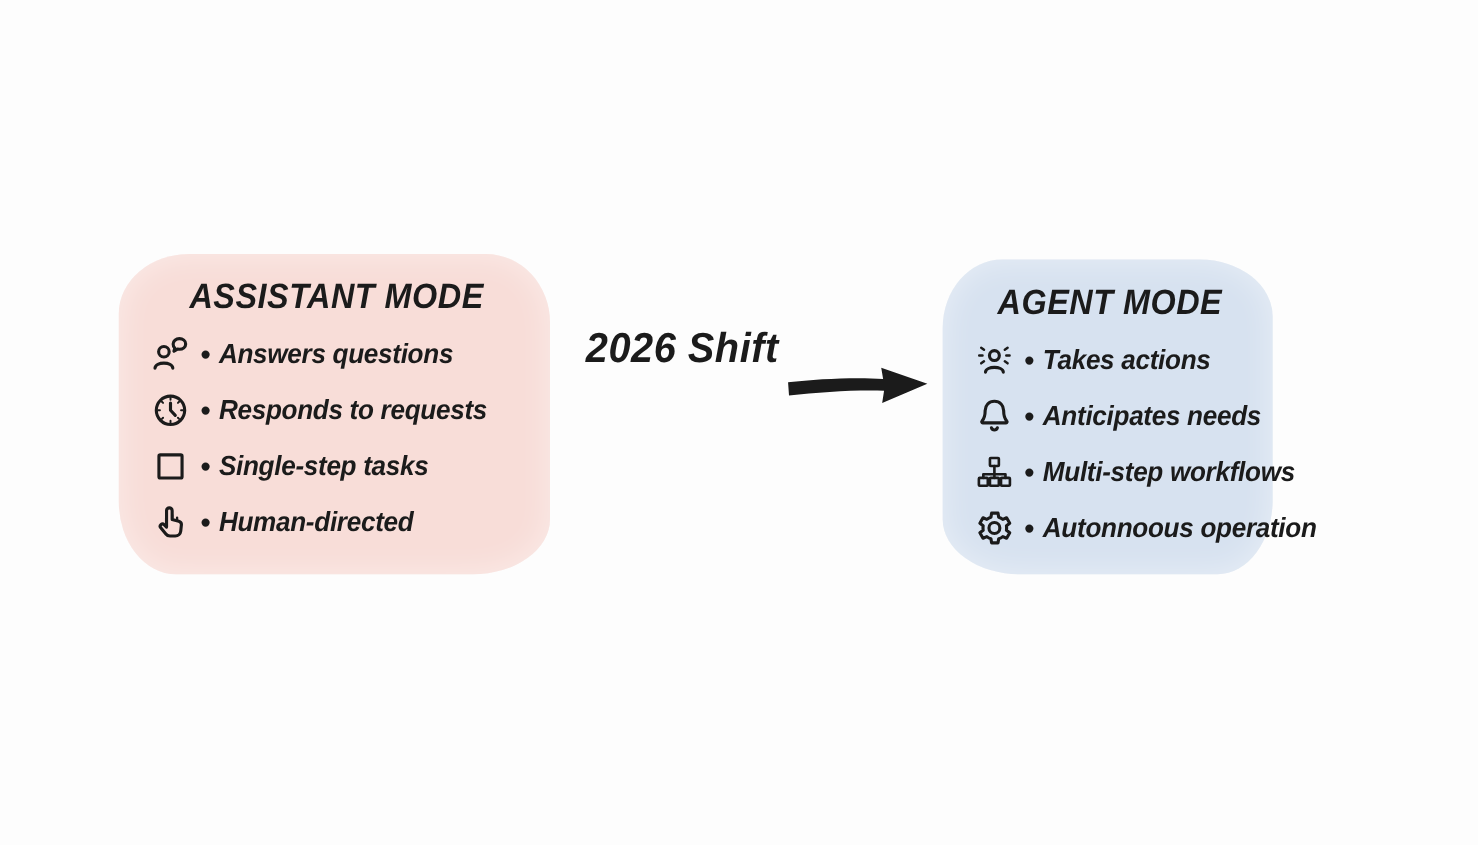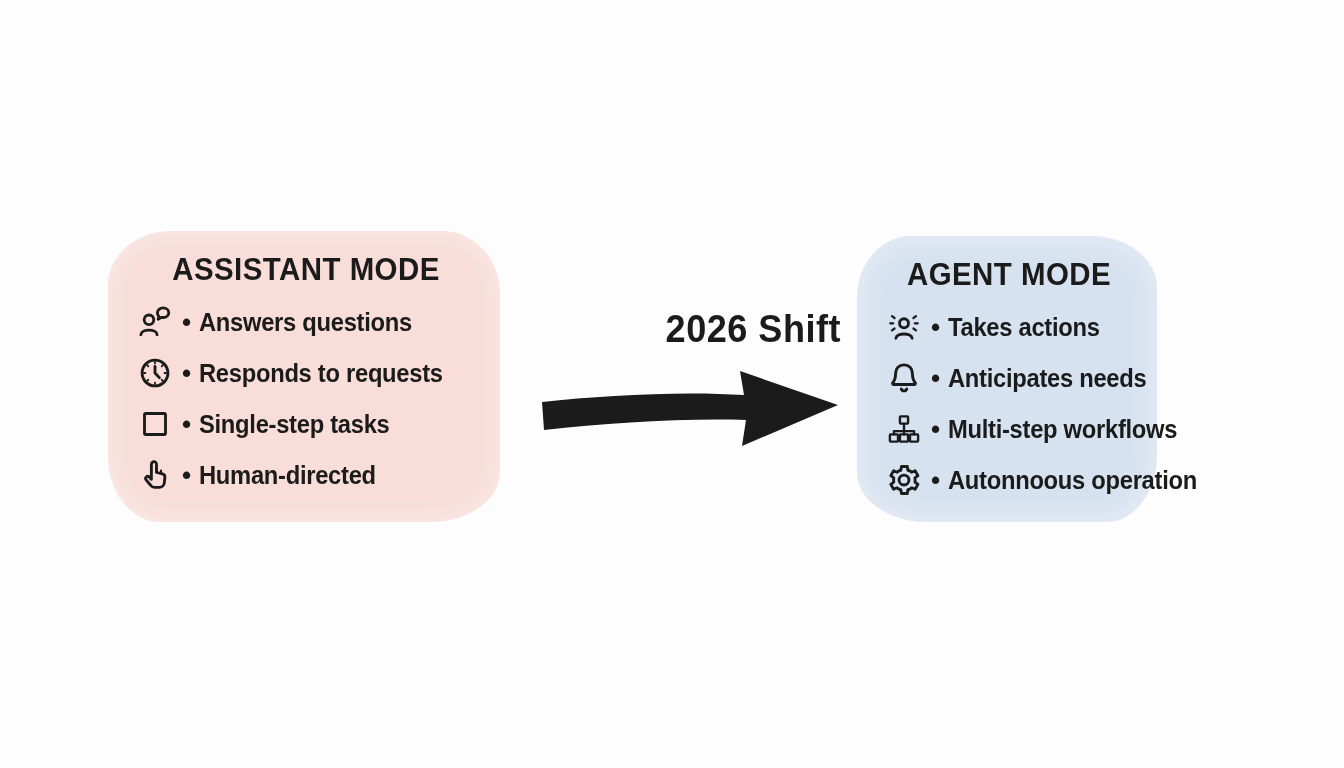--- a/index.html
+++ b/index.html
@@ -9,21 +9,21 @@
     --page_bg: #fdfdfd;
   }
   * { margin: 0; padding: 0; box-sizing: border-box; }
   html, body { width: 1344px; height: 768px; overflow: hidden; }
   body {
     background: var(--page_bg);
     font-family: "Liberation Sans", "DejaVu Sans", sans-serif;
     color: var(--ink);
     position: relative;
   }
-  .canvas { position: absolute; inset: 0; }
+  .canvas { position: absolute; inset: 0; font-style: italic; }
 
   .card {
     position: absolute;
     padding: 20px 24px 18px 28px;
   }
   .card-left {
     left: 108px; top: 231px; width: 392px; height: 291px;
     background: var(--left_bg);
     border-radius: 64px 58px 70px 52px / 54px 62px 50px 66px;
     box-shadow: inset 0 0 30px rgba(255,255,255,0.45);
@@ -52,22 +52,22 @@
     font-size: 25px;
     font-weight: 700;
     letter-spacing: -0.3px;
     transform: scaleX(0.95);
     transform-origin: left center;
     white-space: nowrap;
   }
 
   .center-group {
     position: absolute;
-    left: 528px; top: 308px; width: 318px;
-    display: flex; flex-direction: column; align-items: flex-end;
+    left: 528px; top: 296px; width: 318px;
+    display: flex; flex-direction: row; align-items: flex-start;
   }
   .shift-label {
     font-size: 38px;
     font-weight: 700;
     letter-spacing: 0.5px;
     transform: scaleX(0.95);
     white-space: nowrap;
   }
   .shift-arrow { margin-top: 6px; width: 312px; height: 92px; }
   .shift-arrow path { fill: var(--ink); }

